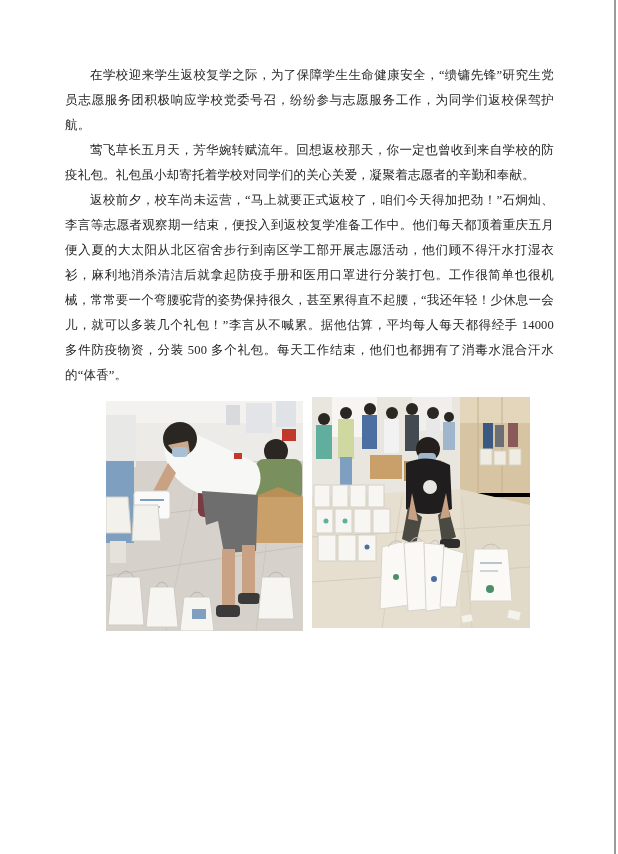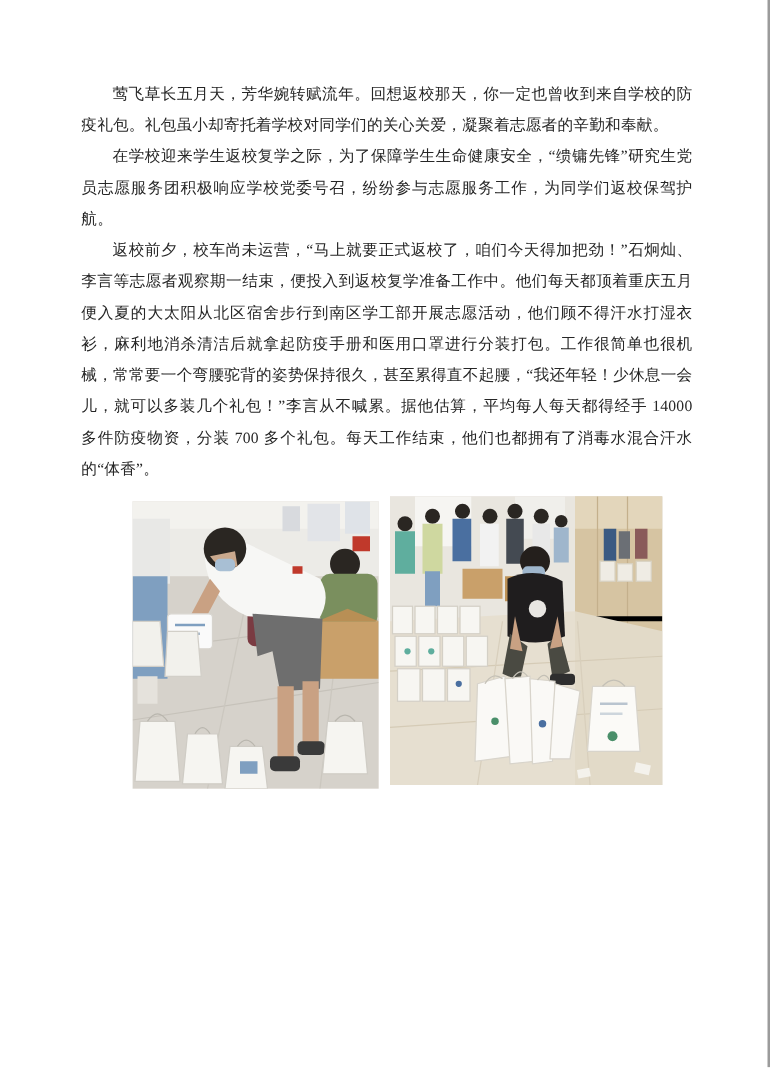--- a/index.html
+++ b/index.html
@@ -56,23 +56,23 @@
   .photo-left  { width: 197px; height: 230px; margin-top: 6px; }
   .photo-right { width: 218px; height: 231px; margin-top: 2px; }
   .photo svg { display: block; }
 </style>
 </head>
 <body>
 
 <div class="page">
   <div class="content">
 
+    <p>在学校迎来学生返校复学之际，为了保障学生生命健康安全，“缋镛先锋”研究生党员志愿服务团积极响应学校党委号召，纷纷参与志愿服务工作，为同学们返校保驾护航。</p>
     <p>莺飞草长五月天，芳华婉转赋流年。回想返校那天，你一定也曾收到来自学校的防疫礼包。礼包虽小却寄托着学校对同学们的关心关爱，凝聚着志愿者的辛勤和奉献。</p>
-    <p>在学校迎来学生返校复学之际，为了保障学生生命健康安全，“缋镛先锋”研究生党员志愿服务团积极响应学校党委号召，纷纷参与志愿服务工作，为同学们返校保驾护航。</p>
-    <p>返校前夕，校车尚未运营，“马上就要正式返校了，咱们今天得加把劲！”石炯灿、李言等志愿者观察期一结束，便投入到返校复学准备工作中。他们每天都顶着重庆五月便入夏的大太阳从北区宿舍步行到南区学工部开展志愿活动，他们顾不得汗水打湿衣衫，麻利地消杀清洁后就拿起防疫手册和医用口罩进行分装打包。工作很简单也很机械，常常要一个弯腰驼背的姿势保持很久，甚至累得直不起腰，“我还年轻！少休息一会儿，就可以多装几个礼包！”李言从不喊累。据他估算，平均每人每天都得经手 14000 多件防疫物资，分装 700 多个礼包。每天工作结束，他们也都拥有了消毒水混合汗水的“体香”。</p>
+    <p>返校前夕，校车尚未运营，“马上就要正式返校了，咱们今天得加把劲！”石炯灿、李言等志愿者观察期一结束，便投入到返校复学准备工作中。他们每天都顶着重庆五月便入夏的大太阳从北区宿舍步行到南区学工部开展志愿活动，他们顾不得汗水打湿衣衫，麻利地消杀清洁后就拿起防疫手册和医用口罩进行分装打包。工作很简单也很机械，常常要一个弯腰驼背的姿势保持很久，甚至累得直不起腰，“我还年轻！少休息一会儿，就可以多装几个礼包！”李言从不喊累。据他估算，平均每人每天都得经手 14000 多件防疫物资，分装 500 多个礼包。每天工作结束，他们也都拥有了消毒水混合汗水的“体香”。</p>
 
     <div class="figure-row">
 
       <div class="photo photo-left" title="志愿者弯腰分装返校防疫礼包">
         <svg width="197" height="230" viewBox="0 0 197 230">
 
           <rect x="0" y="0" width="197" height="60" fill="#ecebe7"></rect>
           <rect x="0" y="0" width="197" height="22" fill="#f3f2ee"></rect>
 
           <rect x="140" y="2" width="26" height="30" fill="#e2e4e8"></rect>

